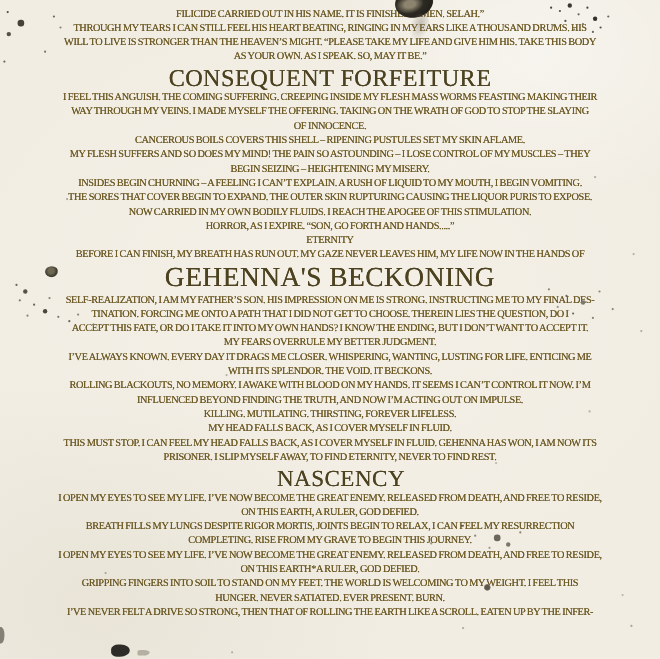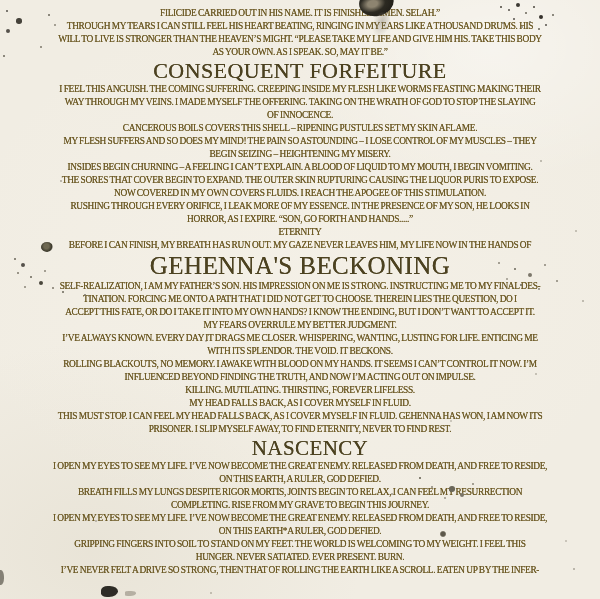--- a/index.html
+++ b/index.html
@@ -125,30 +125,29 @@
 
   <div id="content">
       <div class="para">
         <div class="line">FILICIDE CARRIED OUT IN HIS NAME. IT IS FINISHED. AMEN. SELAH.”</div>
         <div class="line">THROUGH MY TEARS I CAN STILL FEEL HIS HEART BEATING, RINGING IN MY EARS LIKE A THOUSAND DRUMS. HIS</div>
         <div class="line">WILL TO LIVE IS STRONGER THAN THE HEAVEN’S MIGHT. “PLEASE TAKE MY LIFE AND GIVE HIM HIS. TAKE THIS BODY</div>
         <div class="line">AS YOUR OWN. AS I SPEAK. SO, MAY IT BE.”</div>
       </div>
       <div class="heading h-0">CONSEQUENT FORFEITURE</div>
       <div class="para">
-        <div class="line">I FEEL THIS ANGUISH. THE COMING SUFFERING. CREEPING INSIDE MY FLESH LIKE WORMS FEASTING MAKING THEIR</div>
+        <div class="line">I FEEL THIS ANGUISH. THE COMING SUFFERING. CREEPING INSIDE MY FLESH MASS WORMS FEASTING MAKING THEIR</div>
         <div class="line">WAY THROUGH MY VEINS. I MADE MYSELF THE OFFERING. TAKING ON THE WRATH OF GOD TO STOP THE SLAYING</div>
         <div class="line">OF INNOCENCE.</div>
         <div class="line">CANCEROUS BOILS COVERS THIS SHELL – RIPENING PUSTULES SET MY SKIN AFLAME.</div>
         <div class="line">MY FLESH SUFFERS AND SO DOES MY MIND! THE PAIN SO ASTOUNDING – I LOSE CONTROL OF MY MUSCLES – THEY</div>
         <div class="line">BEGIN SEIZING – HEIGHTENING MY MISERY.</div>
-        <div class="line">INSIDES BEGIN CHURNING – A FEELING I CAN’T EXPLAIN. A BLOOD OF LIQUID TO MY MOUTH, I BEGIN VOMITING.</div>
+        <div class="line">INSIDES BEGIN CHURNING – A FEELING I CAN’T EXPLAIN. A RUSH OF LIQUID TO MY MOUTH, I BEGIN VOMITING.</div>
         <div class="line">THE SORES THAT COVER BEGIN TO EXPAND. THE OUTER SKIN RUPTURING CAUSING THE LIQUOR PURIS TO EXPOSE.</div>
-        <div class="line">NOW COVERED IN MY OWN COVERS FLUIDS. I REACH THE APOGEE OF THIS STIMULATION.</div>
-        <div class="line">RUSHING THROUGH EVERY ORIFICE, I LEAK MORE OF MY ESSENCE. IN THE PRESENCE OF MY SON, HE LOOKS IN</div>
+        <div class="line">NOW CARRIED IN MY OWN BODILY FLUIDS. I REACH THE APOGEE OF THIS STIMULATION.</div>
         <div class="line">HORROR, AS I EXPIRE. “SON, GO FORTH AND HANDS.....”</div>
         <div class="line">ETERNITY</div>
         <div class="line">BEFORE I CAN FINISH, MY BREATH HAS RUN OUT. MY GAZE NEVER LEAVES HIM, MY LIFE NOW IN THE HANDS OF</div>
       </div>
       <div class="heading h-1">GEHENNA'S BECKONING</div>
       <div class="para">
         <div class="line">SELF-REALIZATION, I AM MY FATHER’S SON. HIS IMPRESSION ON ME IS STRONG. INSTRUCTING ME TO MY FINAL DES-</div>
         <div class="line">TINATION. FORCING ME ONTO A PATH THAT I DID NOT GET TO CHOOSE. THEREIN LIES THE QUESTION, DO I</div>
         <div class="line">ACCEPT THIS FATE, OR DO I TAKE IT INTO MY OWN HANDS? I KNOW THE ENDING, BUT I DON’T WANT TO ACCEPT IT.</div>
         <div class="line">MY FEARS OVERRULE MY BETTER JUDGMENT.</div>

